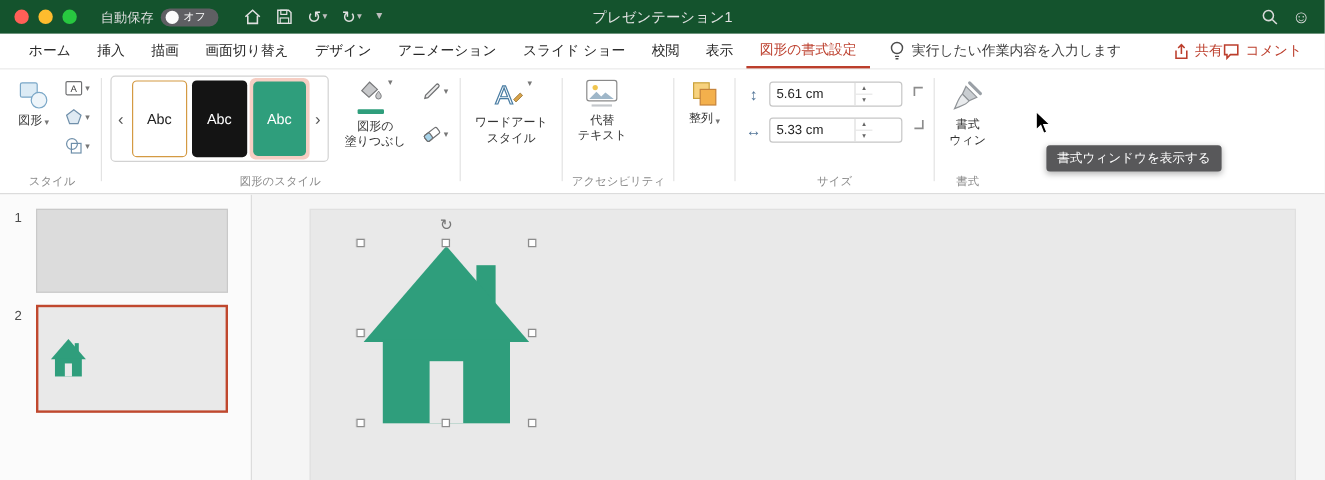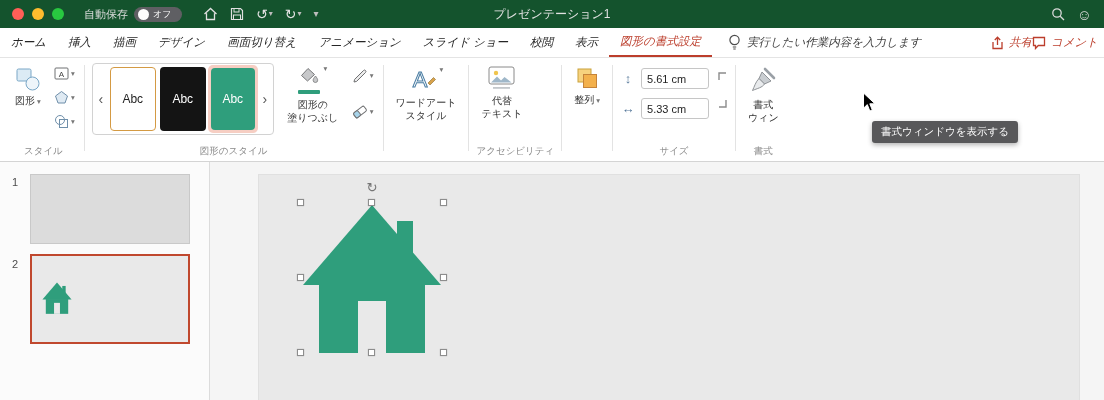--- a/index.html
+++ b/index.html
@@ -19,21 +19,21 @@
   .knob { width:11px; height:11px; background:#fcfcfc; border-radius:50%; }
   .toggle-label { font-size:9px; color:#fff; }
   .tb-icons { display:flex; align-items:center; gap:2px; margin-left:16px; }
   .tb-btn { display:flex; align-items:center; gap:1px; padding:2px 5px; color:#e2e2e2; font-size:14px; line-height:1; }
   .tb-caret { font-size:8px; color:#bdbdbd; line-height:1; }
   .tb-title { position:absolute; left:0; right:0; text-align:center; font-size:12px; color:#e2e2e2; pointer-events:none; }
   .tb-right { margin-left:auto; display:flex; gap:12px; align-items:center; z-index:2; }
   .smiley { font-size:15px; color:#dadada; line-height:1; }
 
   
-  .tabrow { height:30px; background:#ffffff; display:flex; align-items:center; padding:0 0; border-bottom:1px solid #e4e4e4; font-size:11.5px;font-style:italic; }
+  .tabrow { height:30px; background:#ffffff; display:flex; align-items:center; padding:0 13px; border-bottom:1px solid #e4e4e4; font-size:11.5px; }
   .tab { padding:0 11px; height:100%; display:flex; align-items:center; color:#262626; white-space:nowrap; }
   .tab.selected { color:var(--red); border-bottom:2px solid var(--red); }
   .tellme { display:flex; align-items:center; gap:6px; margin-left:16px; color:#3e3e3e; white-space:nowrap; }
   .tabrow-right { margin-left:auto; display:flex; align-items:center; padding-right:6px; }
   .red-action { display:flex; align-items:center; gap:5px; color:var(--red); white-space:nowrap; }
 
   
   .ribbon { height:104px; background:#fff; border-bottom:1px solid #d4d4d4; display:flex; align-items:stretch; padding:5px 6px 0 10px; }
   .rgroup { display:flex; flex-direction:column; }
   .rg-body { flex:1; display:flex; align-items:flex-start; }
@@ -56,21 +56,21 @@
   .sw2 { background:var(--teal); color:#fff; width:44px; margin:0; }
 
   .fillbtn { display:flex; flex-direction:column; align-items:center; margin-left:8px; padding-top:2px; width:62px; }
   .fill-icon-row { display:flex; align-items:flex-start; gap:3px; }
   .teal-bar { width:22px; height:4px; background:var(--teal); margin-top:1px; border-radius:1px; }
   .two-line { font-size:10px; color:#333; text-align:center; line-height:1.3; margin-top:4px; white-space:nowrap; }
 
   .sizegrid { display:flex; flex-direction:column; gap:9px; margin-top:5px; }
   .sizerow { display:flex; align-items:center; gap:5px; }
   .sizeicon { font-size:13px; color:#56789a; width:16px; text-align:center; }
-  .spin { display:flex; border:1px solid #c6c6c6; border-radius:3px; background:#fff; height:21px; width:68px; overflow:hidden; }
+  .spin { display:flex; border:1px solid #c6c6c6; border-radius:3px; background:#fff; height:21px; width:111px; overflow:hidden; }
   .spin input { border:0; outline:0; width:70px; font-size:11px; padding:0 5px; background:transparent; font-family:inherit; color:#222; }
   .stepper { width:15px; border-left:1px solid #dcdcdc; display:flex; flex-direction:column; }
   .step { flex:1; font-size:6px; color:#666; display:flex; align-items:center; justify-content:center; line-height:1; }
   .step + .step { border-top:1px solid #e6e6e6; }
   .bracketcol { display:flex; flex-direction:column; gap:16px; margin-left:8px; padding-top:8px; }
 
   
   .workspace { height:238px; display:flex; background:#f5f5f5; position:relative; overflow:hidden; }
   .thumbs { width:210px; background:#fbfbfb; border-right:1px solid #dcdcdc; position:relative; flex:none; }
   .thumb-num { position:absolute; left:12px; font-size:11px; color:#4c4c4c; }
@@ -138,22 +138,22 @@
         <path d="M9.2 9.2 L13 13" stroke="#dadada" stroke-width="1.3"></path>
       </svg>
     <span class="smiley">☺</span>
   </div>
 </div>
 
 <div class="tabrow">
   <div class="tab">ホーム</div>
   <div class="tab">挿入</div>
   <div class="tab">描画</div>
+  <div class="tab">画面切り替え</div>
   <div class="tab">デザイン</div>
-  <div class="tab">画面切り替え</div>
   <div class="tab">アニメーション</div>
   <div class="tab">スライド ショー</div>
   <div class="tab">校閲</div>
   <div class="tab">表示</div>
   <div class="tab selected">図形の書式設定</div>
   <div class="tellme">
     <svg width="13" height="17" viewBox="0 0 13 17">
         <circle cx="6.5" cy="6" r="4.6" fill="none" stroke="#4c4c4c" stroke-width="1.2"></circle>
         <path d="M4.8 13 h3.4 M5.3 15 h2.4" stroke="#4c4c4c" stroke-width="1.2"></path>
       </svg>

